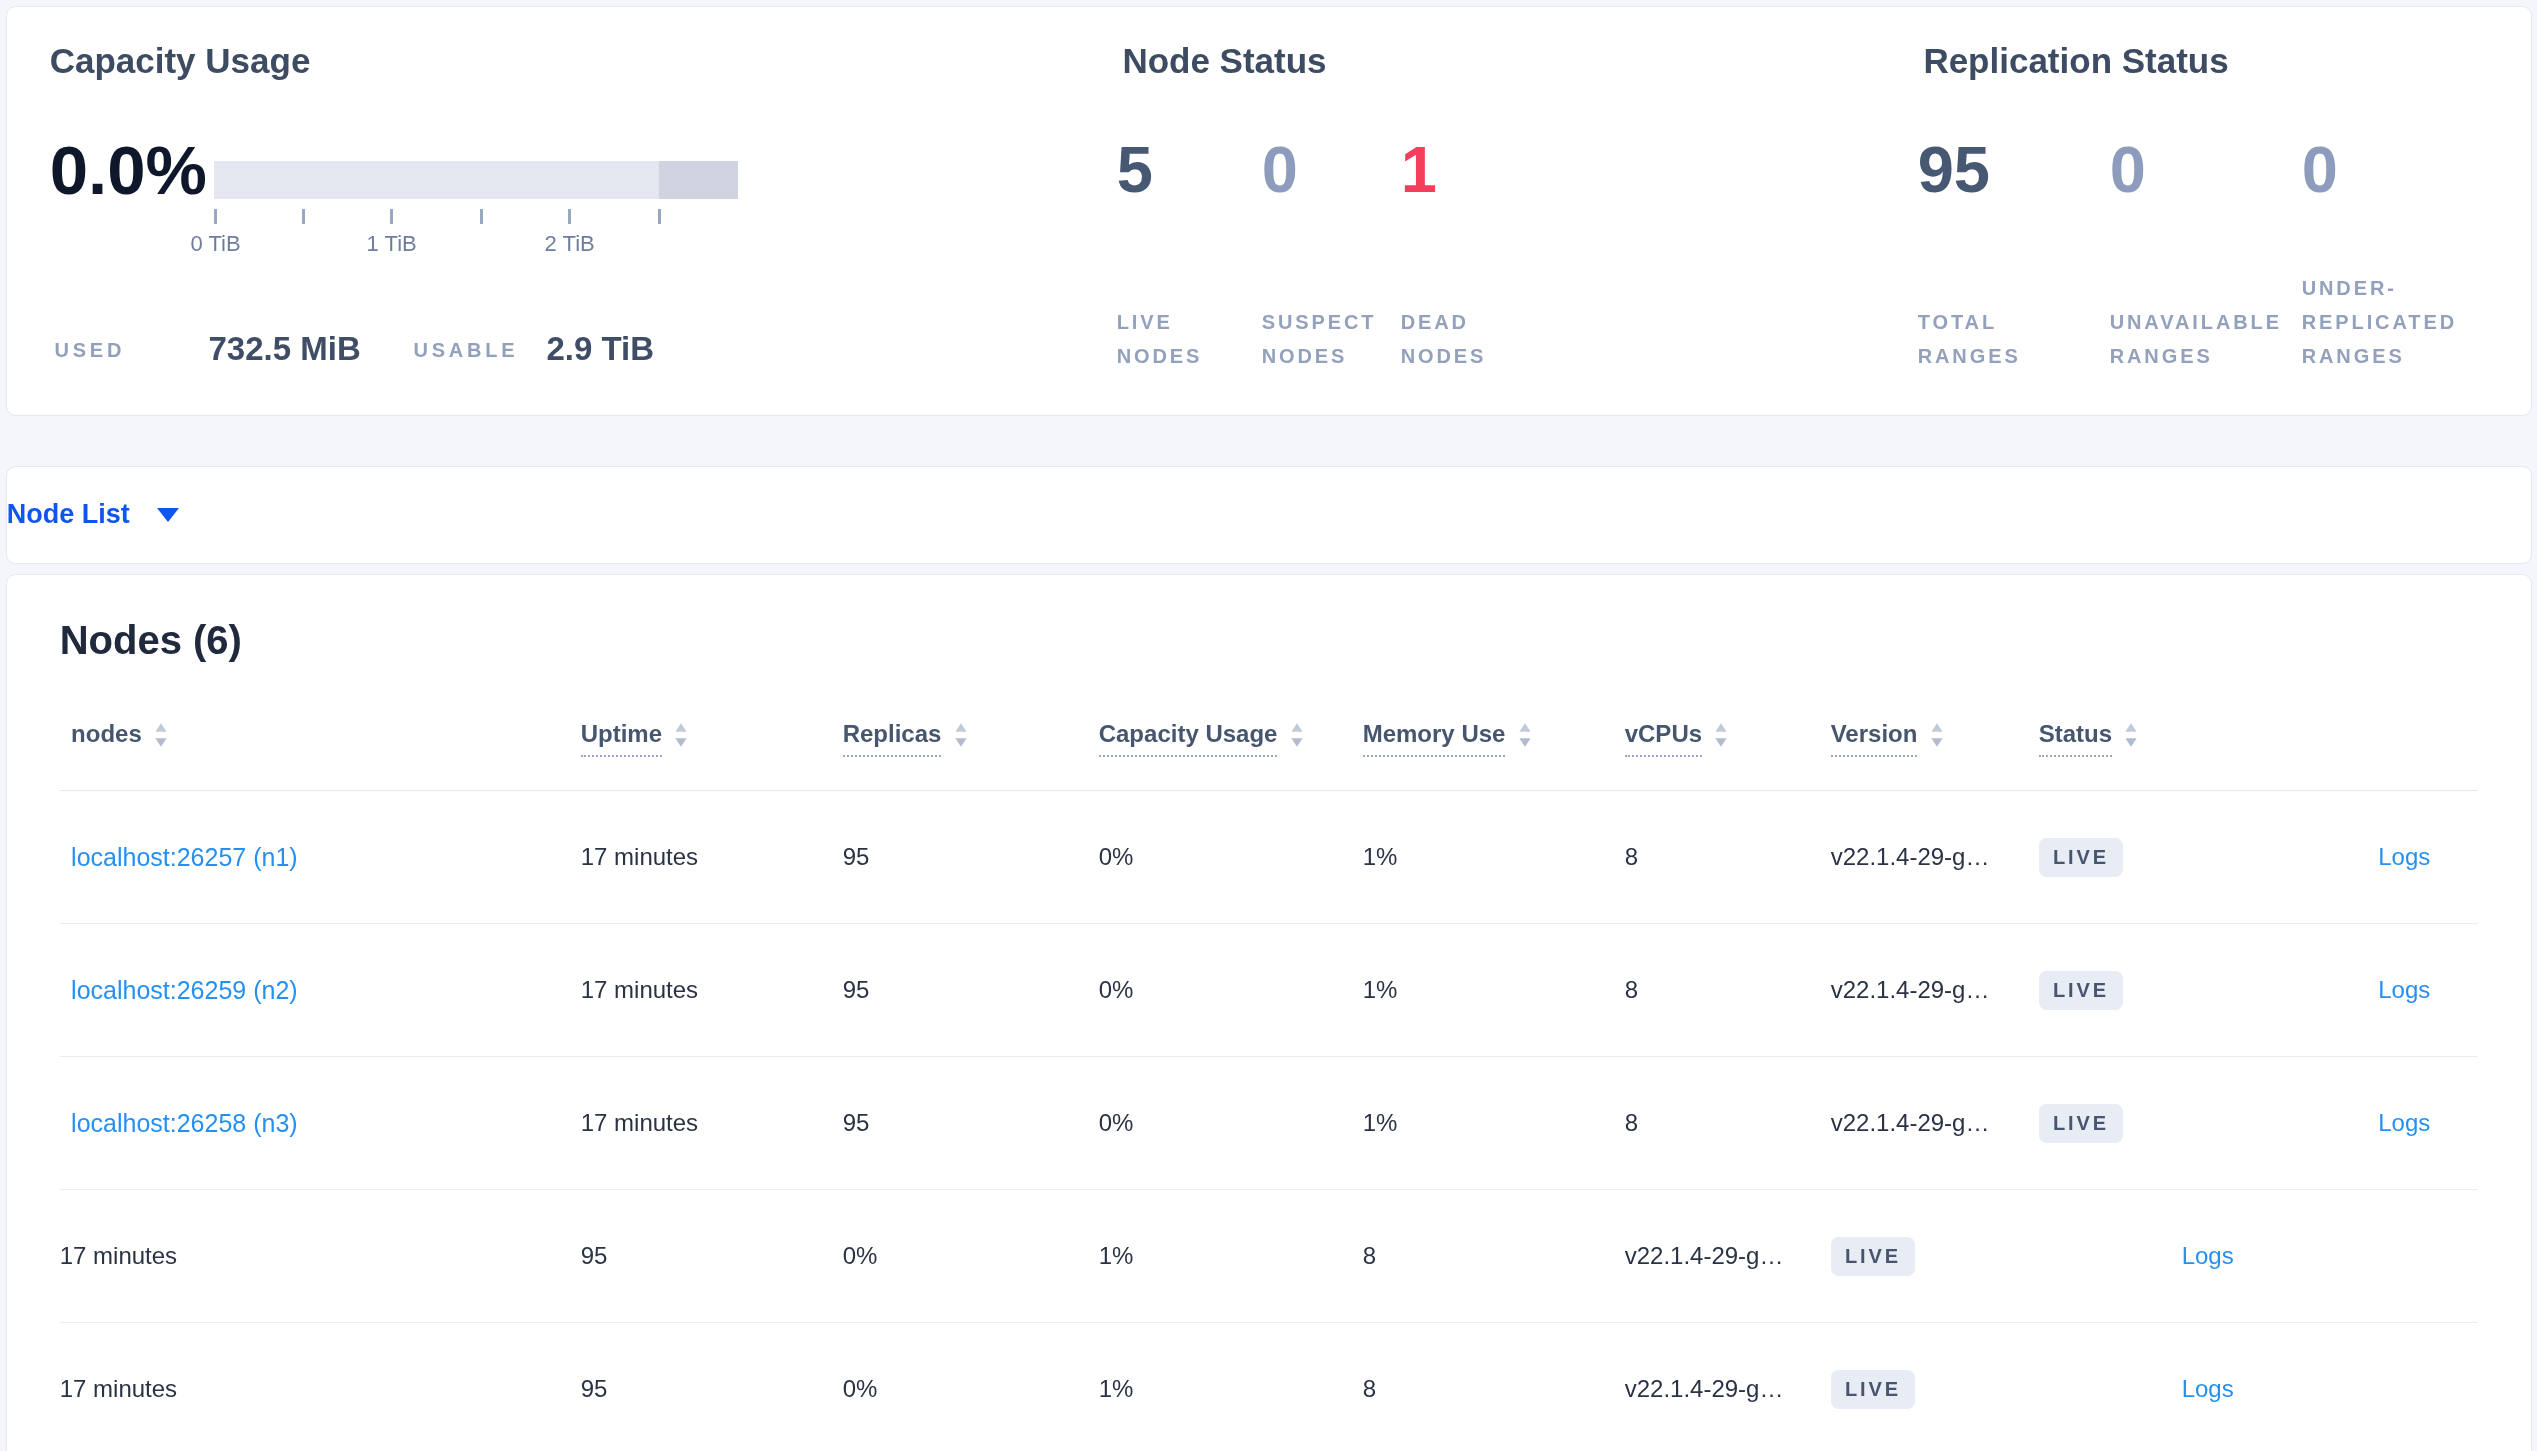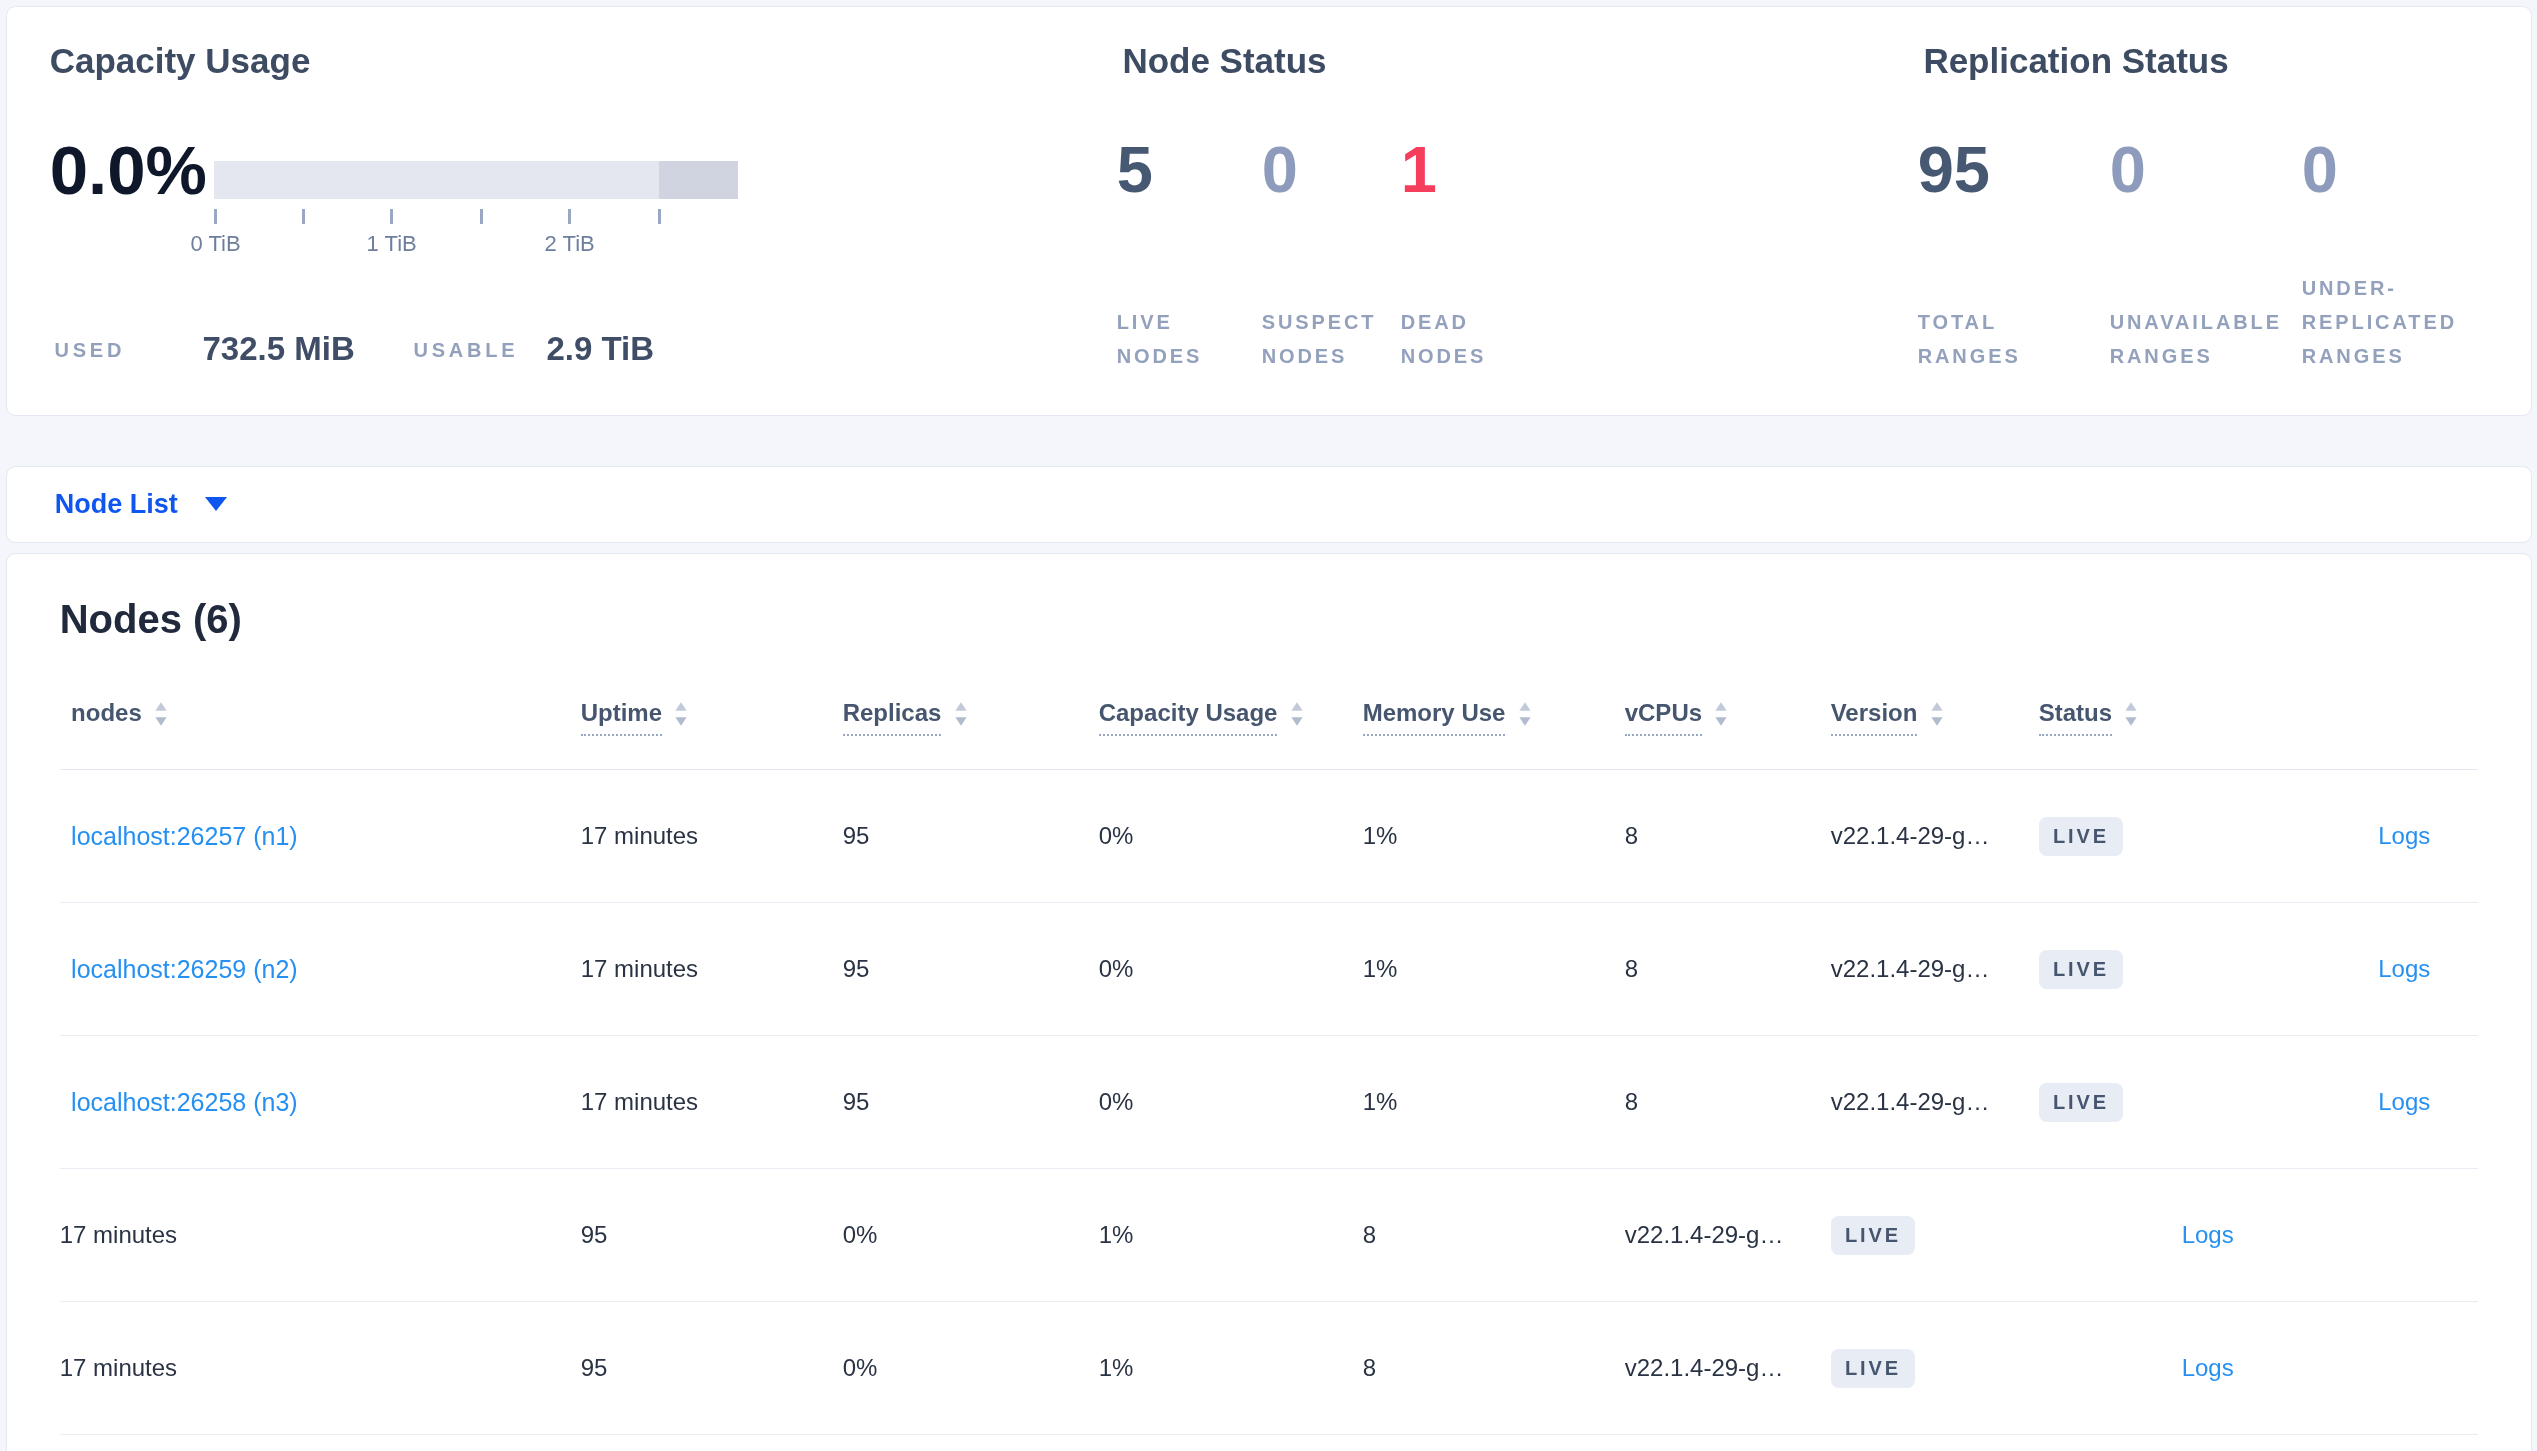--- a/index.html
+++ b/index.html
@@ -44,21 +44,21 @@
   #replication-panel .metric-values, #replication-panel .metric-labels { grid-template-columns: 192px 192px 219px; }
   .metric-value { font-size: 65px; font-weight: 600; line-height: 74px; color: #475872; }
   .metric-value.muted { color: #8d9cbd; }
   .metric-value.danger { color: #f53d5c; }
   .metric-label { font-size: 20px; font-weight: 600; letter-spacing: 2.9px; line-height: 34px; color: #94a1bc; }
   #node-status-panel .metric-label { max-width: 129px; }
   #replication-panel .metric-label { max-width: 186px; }
   #replication-panel .metric-label.wide { max-width: 219px; }
 
   
-  #view-card { margin-top: 50px; height: 77px; display: flex; align-items: center; padding-left: 48px; }
+  #view-card { margin-top: 50px; height: 98px; display: flex; align-items: center; }
   .view-label { font-size: 27px; font-weight: 700; color: #0f56f0; }
   .caret-down { margin-left: 27px; width: 0; height: 0;
     border-left: 11.4px solid transparent; border-right: 11.4px solid transparent;
     border-top: 14.3px solid #0f56f0; }
 
   
   #nodes-card { margin-top: 10.5px; height: 1334px; padding: 0 53px; }
   .nodes-title { padding-top: 44px; font-size: 40px; font-weight: 600; color: #202a3c; line-height: 42px; }
   .thead, .trow { display: grid; grid-template-columns: 521px 262px 256px 264px 262px 206px 208px 243px 1fr; align-items: center; }
   .thead { height: 130px; padding-top: 25px; border-bottom: 1.9px solid #e4e8f0; }
@@ -91,21 +91,21 @@
       <div class="tick" style="left:176px"></div>
       <div class="tick" style="left:266px"></div>
       <div class="tick" style="left:354px"></div>
       <div class="tick" style="left:444px"></div>
       <div class="tick-label" style="left:1.9px">0 TiB</div>
       <div class="tick-label" style="left:178px">1 TiB</div>
       <div class="tick-label" style="left:356px">2 TiB</div>
     </div>
     <div class="cap-stats">
       <span class="stat-label" style="left:0px">USED</span>
-      <span class="stat-value" style="left:148px">732.5 MiB</span>
+      <span class="stat-value" style="left:154px">732.5 MiB</span>
       <span class="stat-label" style="left:359px">USABLE</span>
       <span class="stat-value" style="left:492px">2.9 TiB</span>
     </div>
   </div>
 
   <div class="metric-panel" id="node-status-panel">
     <div class="panel-title" style="position:absolute;left:5.7px;top:34px">Node Status</div>
     <div class="metric-values">
       <div class="metric-value">5</div>
       <div class="metric-value muted">0</div>

